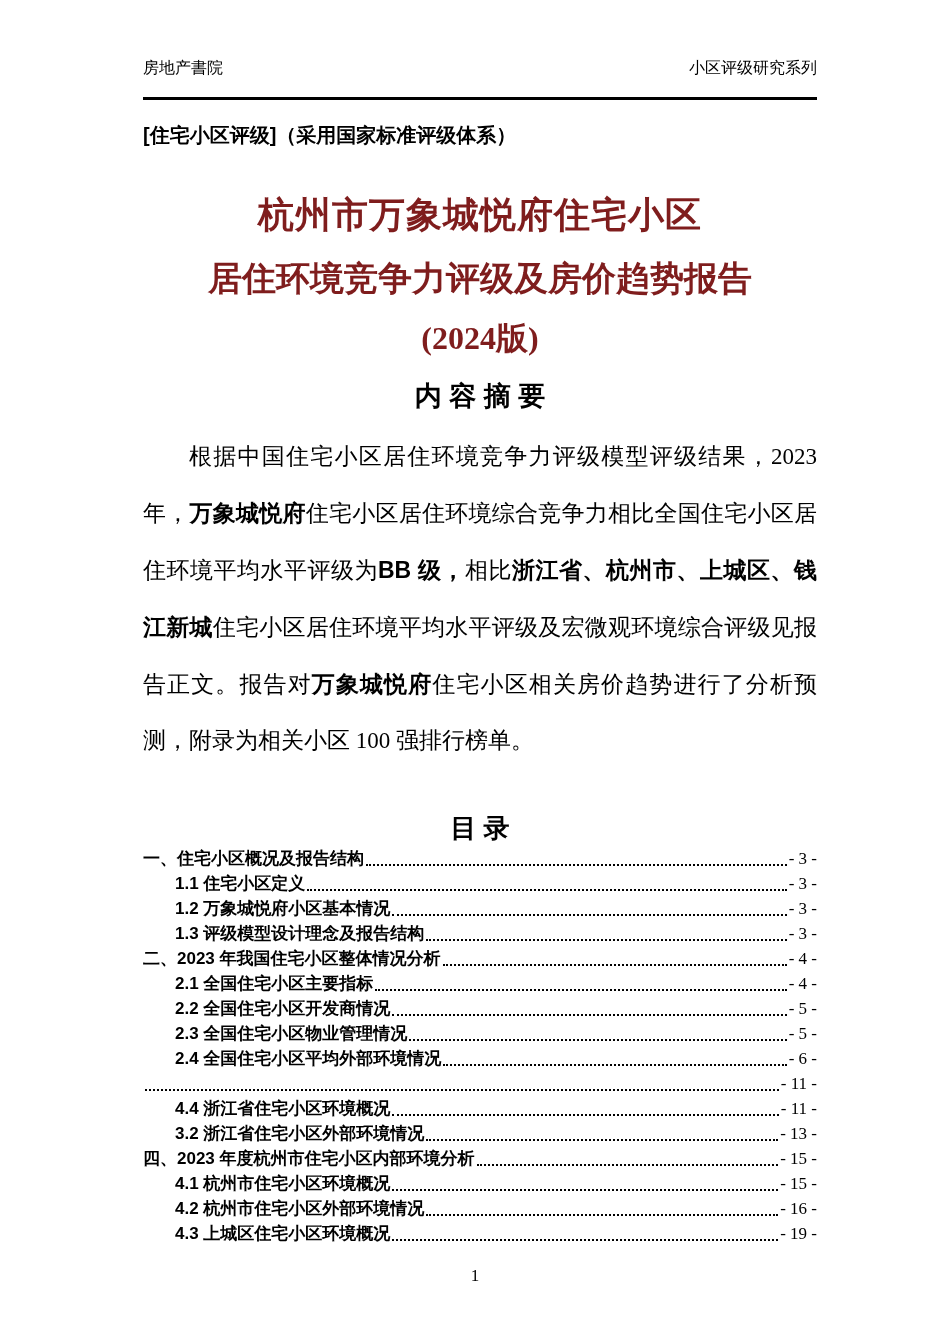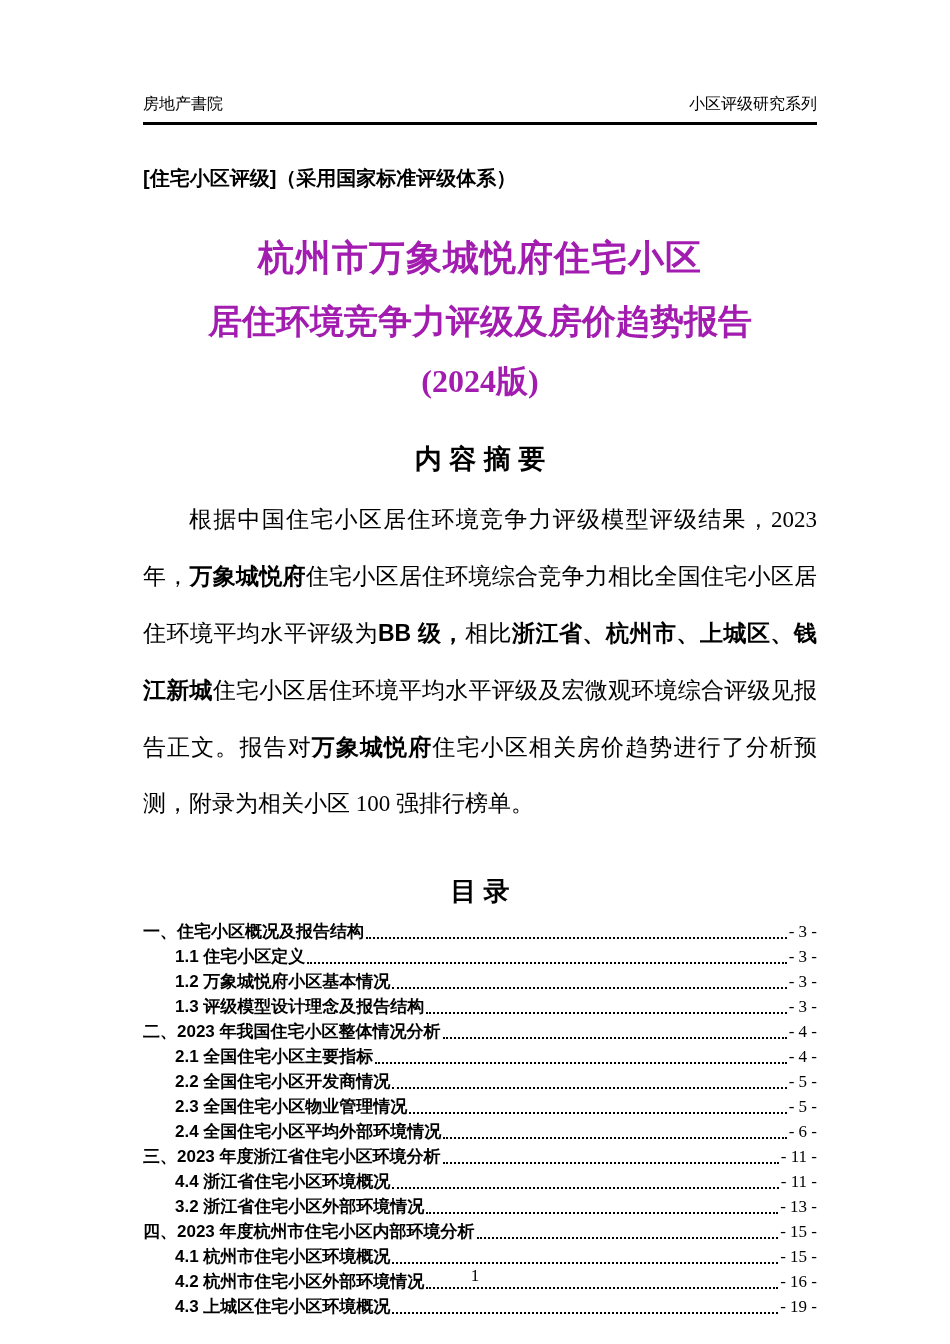--- a/index.html
+++ b/index.html
@@ -21,29 +21,28 @@
     height: 1344px;
     box-sizing: border-box;
     padding: 58px 133px 0 143px;
   }
   
   .running-header {
     display: flex;
     justify-content: space-between;
     align-items: flex-start;
     border-bottom: 3px solid #000;
-    padding-bottom: 8px;
+    padding-bottom: 19px;
     font-family: "Liberation Sans", "DejaVu Sans", sans-serif;
     font-size: 16px;
     line-height: 20px;
-    margin-top: 36px;
   }
   
   .doc-kicker {
-    margin-top: 40px;
+    margin-top: 22px;
     font-family: "Liberation Sans", "DejaVu Sans", sans-serif;
     font-weight: 700;
     font-size: 20px;
     line-height: 26px;
   }
   
   .title-block {
     margin-top: 47px;
     text-align: center;
     font-weight: 700;
@@ -58,21 +57,21 @@
     font-size: 34px;
     line-height: 40px;
   }
   .title-line3 {
     margin-top: 22px;
     font-size: 32px;
     line-height: 34px;
   }
   
   .abstract-heading {
-    margin-top: 44px;
+    margin-top: 24px;
     text-align: center;
     font-family: "Liberation Sans", "DejaVu Sans", sans-serif;
     font-weight: 700;
     font-size: 27px;
     line-height: 34px;
   }
   .abstract-paragraph {
     margin: 16px 0 0 0;
     font-size: 23px;
     line-height: 56px;
@@ -86,21 +85,20 @@
   
   .toc-heading {
     margin-top: 42px;
     text-align: center;
     font-family: "Liberation Sans", "DejaVu Sans", sans-serif;
     font-weight: 700;
     font-size: 26px;
     line-height: 34px;
   }
   .toc-list {
-    margin-top: 10px;
   }
   .toc-row {
     display: flex;
     align-items: flex-end;
     height: 25px;
     font-size: 17px;
   }
   .toc-row.lvl1 { padding-left: 32px; }
   .toc-label {
     white-space: nowrap;
@@ -135,21 +133,21 @@
 
 <div class="page">
 
   <div class="running-header">
     <span>房地产書院</span>
     <span>小区评级研究系列</span>
   </div>
 
   <div class="doc-kicker">[住宅小区评级]（采用国家标准评级体系）</div>
 
-  <div class="title-block" style="color: #a21caf;">
+  <div class="title-block" style="color: #7f1d1d;">
     <div class="title-line1">杭州市万象城悦府住宅小区</div>
     <div class="title-line2">居住环境竞争力评级及房价趋势报告</div>
     <div class="title-line3">(2024版)</div>
   </div>
 
   <div class="abstract-heading">内 容 摘 要</div>
 
   <p class="abstract-paragraph"><span>根据中国住宅小区居住环境竞争力评级模型评级结果，2023 年，</span><span class="b">万象城悦府</span><span>住宅小区居住环境综合竞争力相比全国住宅小区居住环境平均水平评级为</span><span class="b">BB 级，</span><span>相比</span><span class="b">浙江省、杭州市、上城区、钱江新城</span><span>住宅小区居住环境平均水平评级及宏微观环境综合评级见报告正文。报告对</span><span class="b">万象城悦府</span><span>住宅小区相关房价趋势进行了分析预测，附录为相关小区 100 强排行榜单。</span></p>
 
   <div class="toc-heading">目 录</div>
@@ -194,21 +192,20 @@
         <span class="toc-label">2.3 全国住宅小区物业管理情况</span>
         <span class="toc-leader"></span>
         <span class="toc-page">- 5 -</span>
       </div>
       <div class="toc-row lvl1">
         <span class="toc-label">2.4 全国住宅小区平均外部环境情况</span>
         <span class="toc-leader"></span>
         <span class="toc-page">- 6 -</span>
       </div>
       <div class="toc-row">
-        <span class="toc-label">三、2023 年度浙江省住宅小区环境分析</span>
         <span class="toc-leader"></span>
         <span class="toc-page">- 11 -</span>
       </div>
       <div class="toc-row lvl1">
         <span class="toc-label">4.4 浙江省住宅小区环境概况</span>
         <span class="toc-leader"></span>
         <span class="toc-page">- 11 -</span>
       </div>
       <div class="toc-row lvl1">
         <span class="toc-label">3.2 浙江省住宅小区外部环境情况</span>

